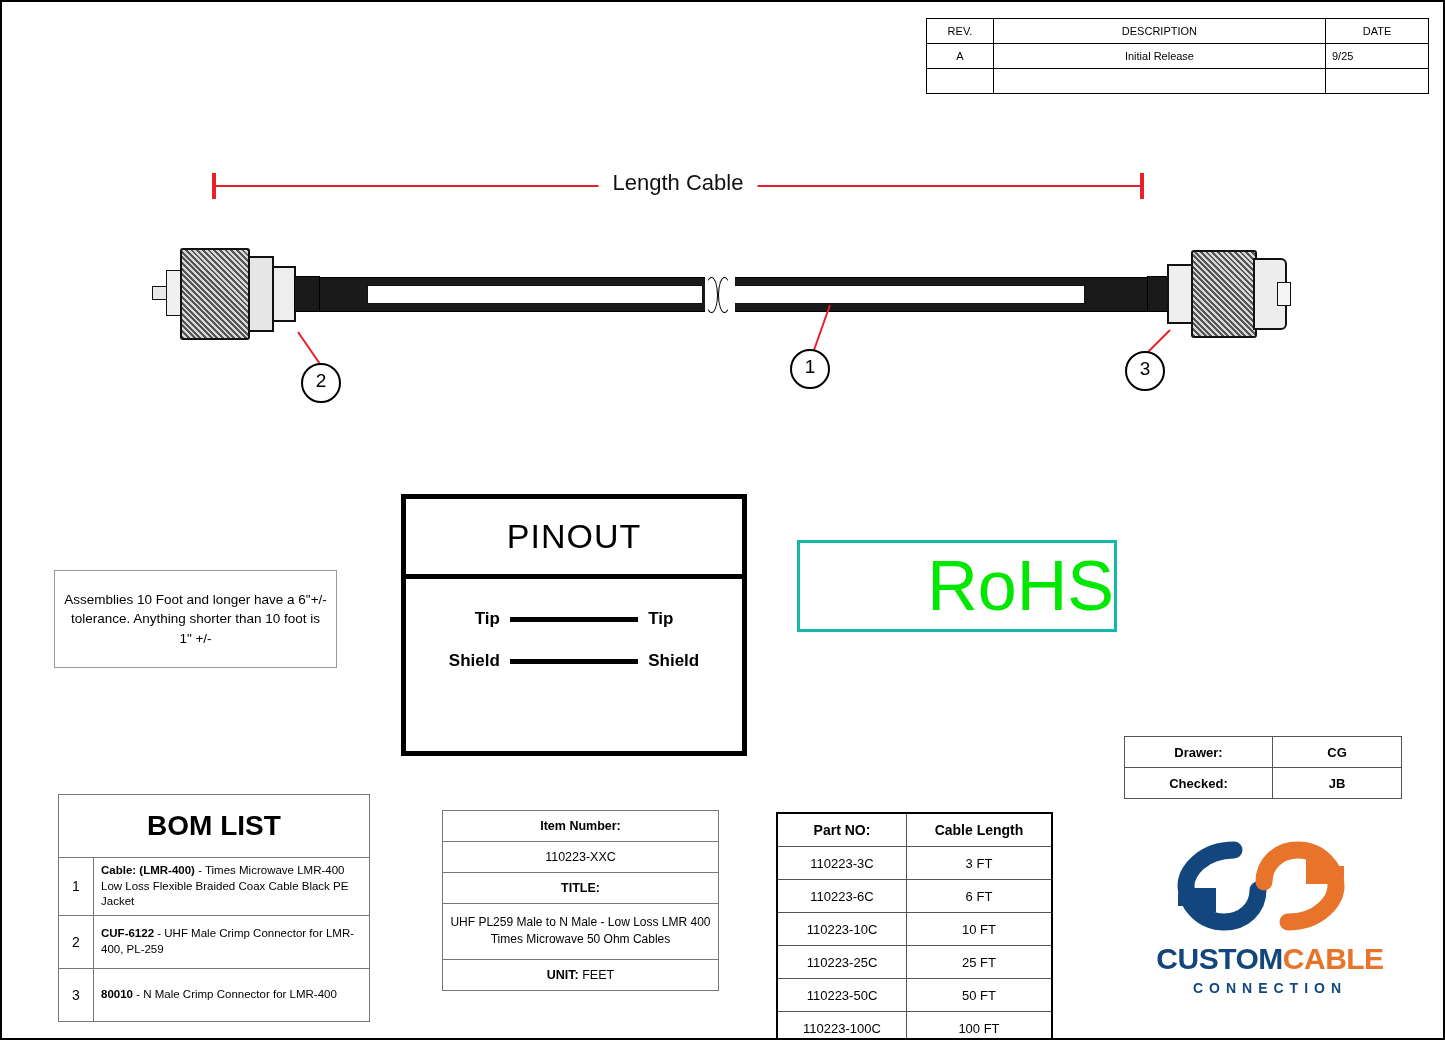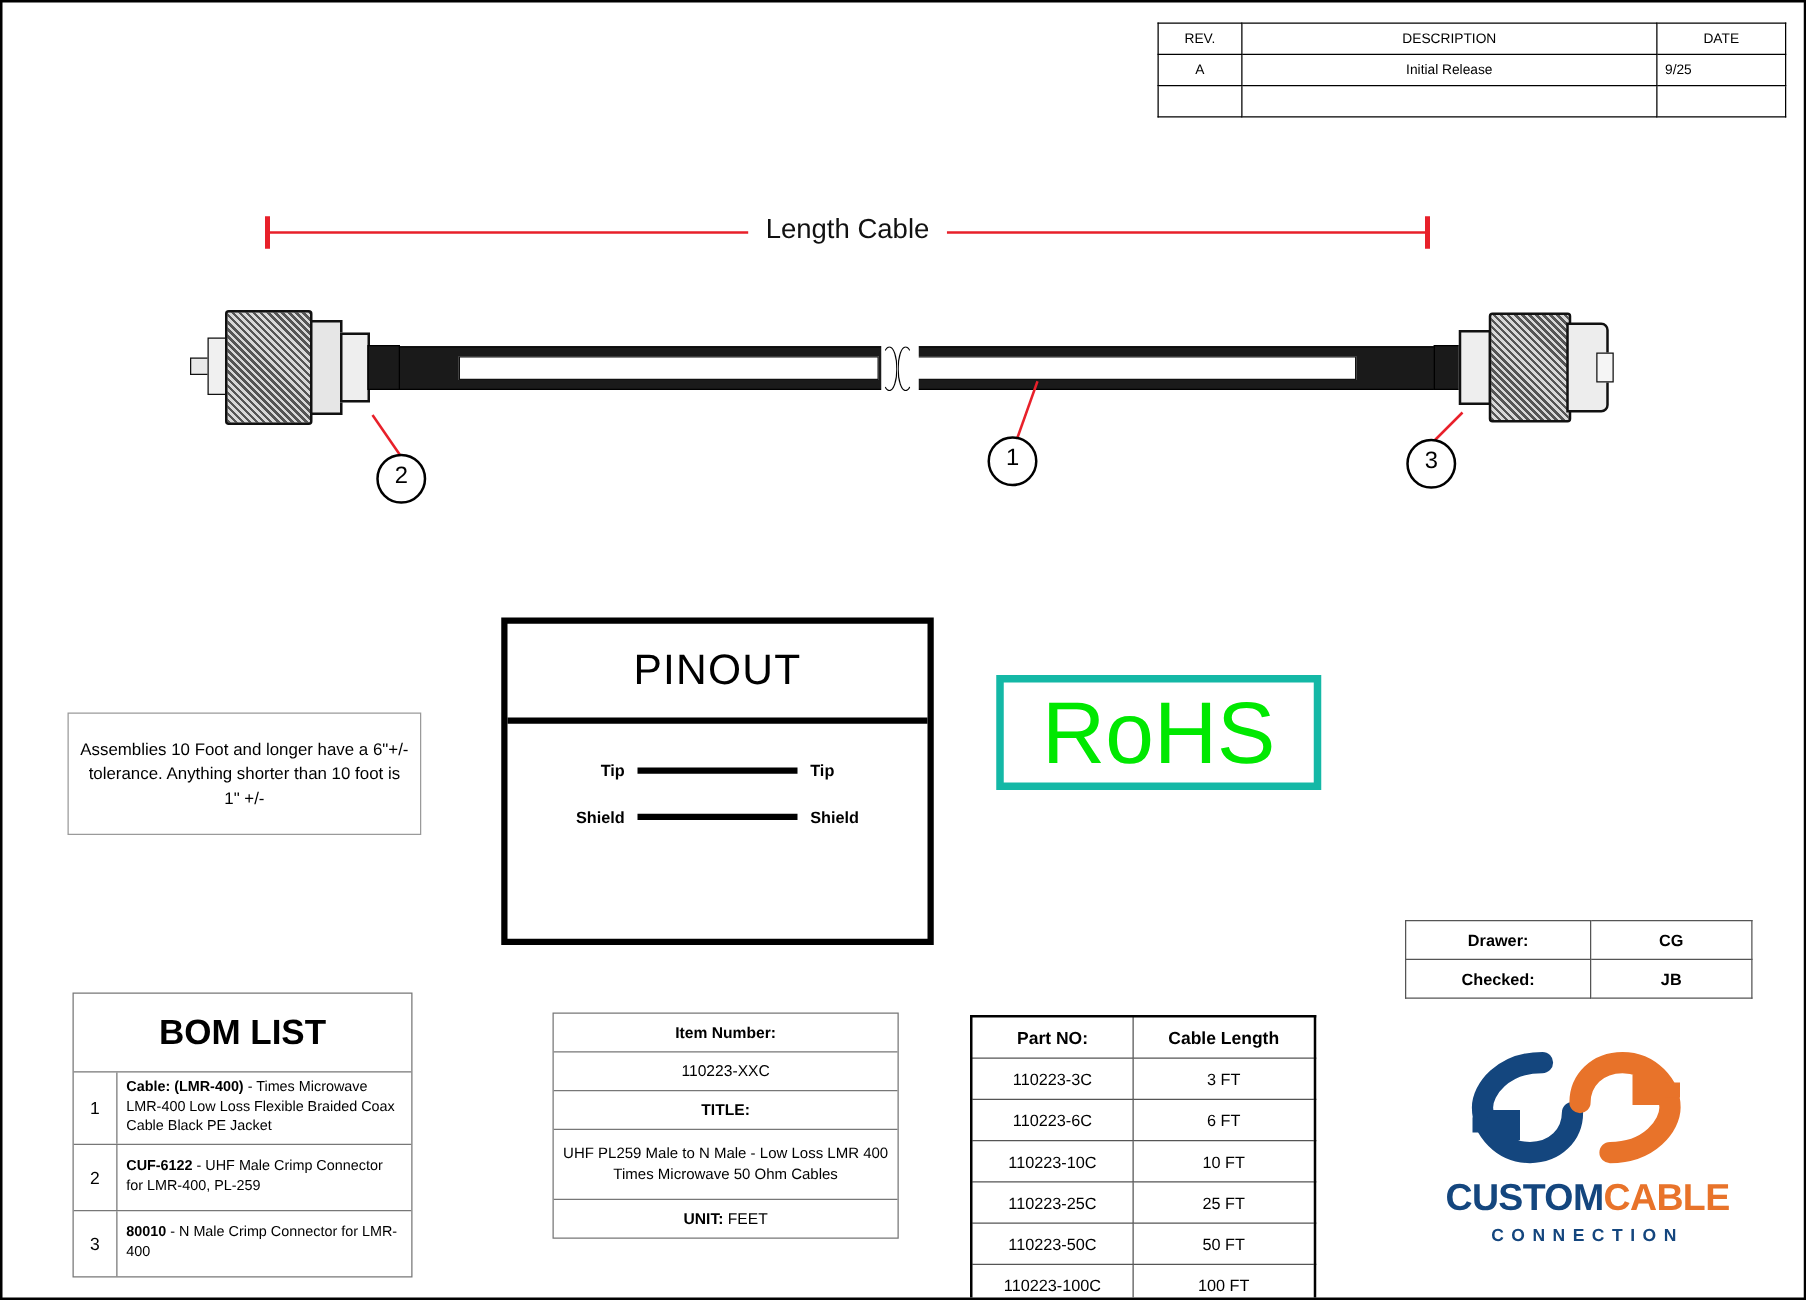--- a/index.html
+++ b/index.html
@@ -308,44 +308,44 @@
     letter-spacing: 1px;
   }
   .pinout-rows {
     padding-top: 30px;
   }
   .pin-row {
     display: flex;
     align-items: center;
     justify-content: center;
     margin: 0 0 22px 0;
-    font-size: 13px;
+    font-size: 17px;
     font-weight: bold;
   }
   .pin-row .lbl-l { width: 95px; text-align: right; padding-right: 10px; }
   .pin-row .lbl-r { width: 95px; text-align: left; padding-left: 10px; }
   .pin-row .wire {
     width: 130px;
     height: 5px;
     background: #000;
   }
 
   
   .rohs {
     position: absolute;
     left: 795px;
     top: 538px;
-    width: 260px;
+    width: 320px;
     height: 92px;
-    border: 6px solid #14b8a6;
+    border: 3px solid #14b8a6;
     background: #fff;
     box-sizing: border-box;
     display: flex;
     align-items: center;
-    justify-content: center;
+    justify-content: flex-end;
   }
   .rohs span {
     font-size: 70px;
     color: #00e800;
     line-height: 1;
     font-family: "Liberation Sans", sans-serif;
   }
 
   
   .drawer-table {
@@ -363,21 +363,21 @@
     text-align: center;
     font-weight: bold;
   }
   .drawer-table td.k { width: 145px; }
 
   
   .bom {
     position: absolute;
     left: 56px;
     top: 792px;
-    width: 272px;
+    width: 312px;
     border: 1px solid #777;
     background: #fff;
     box-sizing: border-box;
   }
   .bom-title {
     height: 62px;
     display: flex;
     align-items: center;
     justify-content: center;
     font-size: 28px;

